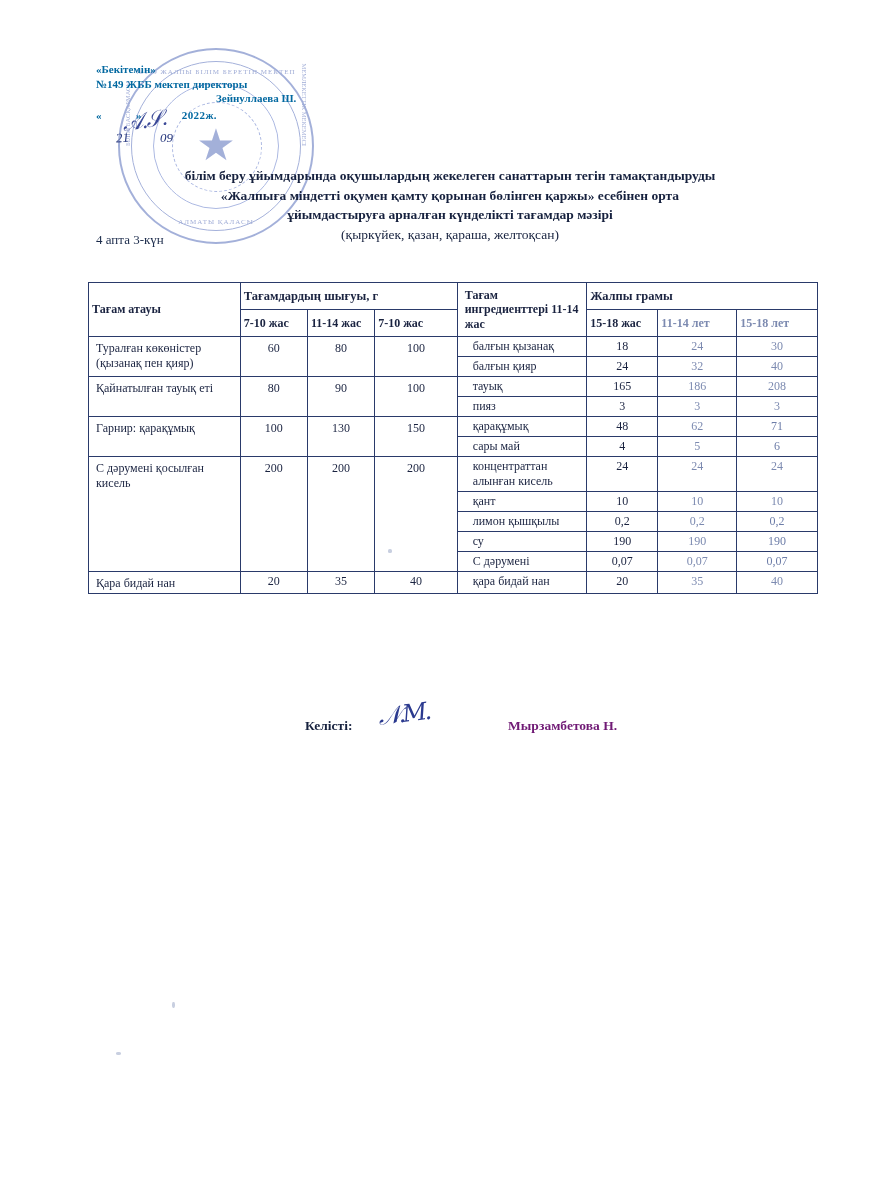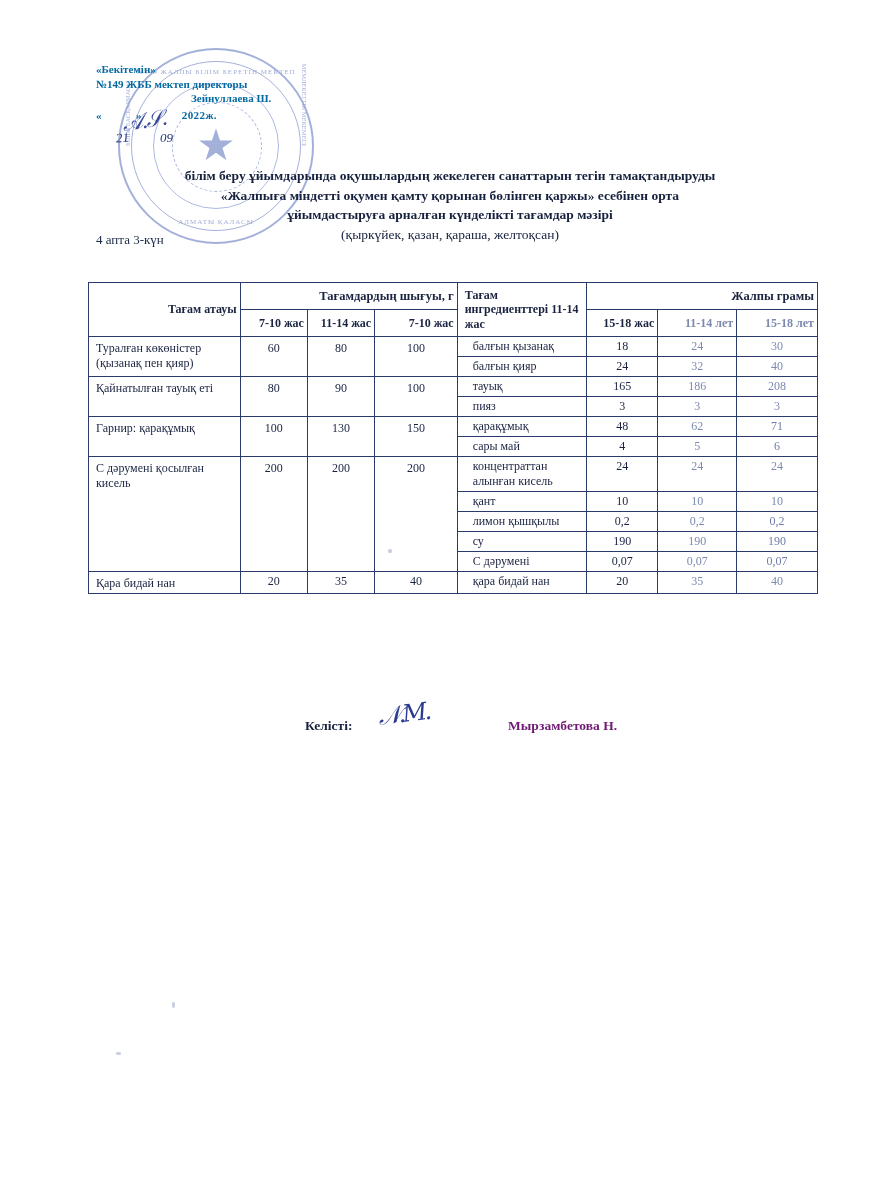--- a/index.html
+++ b/index.html
@@ -180,21 +180,21 @@
     font-size: 12px;
     color: #1a2340;
   }
   .menu-table th,
   .menu-table td {
     border: 1px solid #2a3a6a;
     padding: 2px 5px;
     vertical-align: top;
   }
   .menu-table thead th {
-    text-align: right;
+    text-align: left;
     font-weight: bold;
     vertical-align: middle;
     line-height: 1.2;
     padding: 5px 3px;
   }
   .menu-table thead th.grp {
     font-size: 12.5px;
   }
   .menu-table thead th.age {
     font-size: 12px;
@@ -274,21 +274,21 @@
     <div class="stamp-star">★</div>
     <div class="stamp-txt top">№149 ЖАЛПЫ БІЛІМ БЕРЕТІН МЕКТЕП</div>
     <div class="stamp-txt bottom">АЛМАТЫ ҚАЛАСЫ</div>
     <div class="stamp-side l">БІЛІМ БАСҚАРМАСЫ</div>
     <div class="stamp-side r">МЕМЛЕКЕТТІК МЕКЕМЕСІ</div>
   </div>
 
   <div class="approval">
     <div class="bold">«Бекітемін»</div>
     <div class="bold">№149 ЖББ мектеп директоры</div>
-    <div class="bold" style="margin-left:95px;">Зейнуллаева Ш.</div>
+    <div class="bold" style="margin-left:120px;">Зейнуллаева Ш.</div>
     <div class="date-line bold">
       <span>«</span><span class="gap"></span><span>»</span><span class="gap2"></span><span>2022ж.</span>
     </div>
   </div>
   <div class="sig-approval">𝒜.𝒮.</div>
   <div class="sig-approval-num1">21</div>
   <div class="sig-approval-num2">09</div>
 
   <div class="doc-title">
     <div>білім беру ұйымдарында оқушылардың жекелеген санаттарын тегін тамақтандыруды</div>

